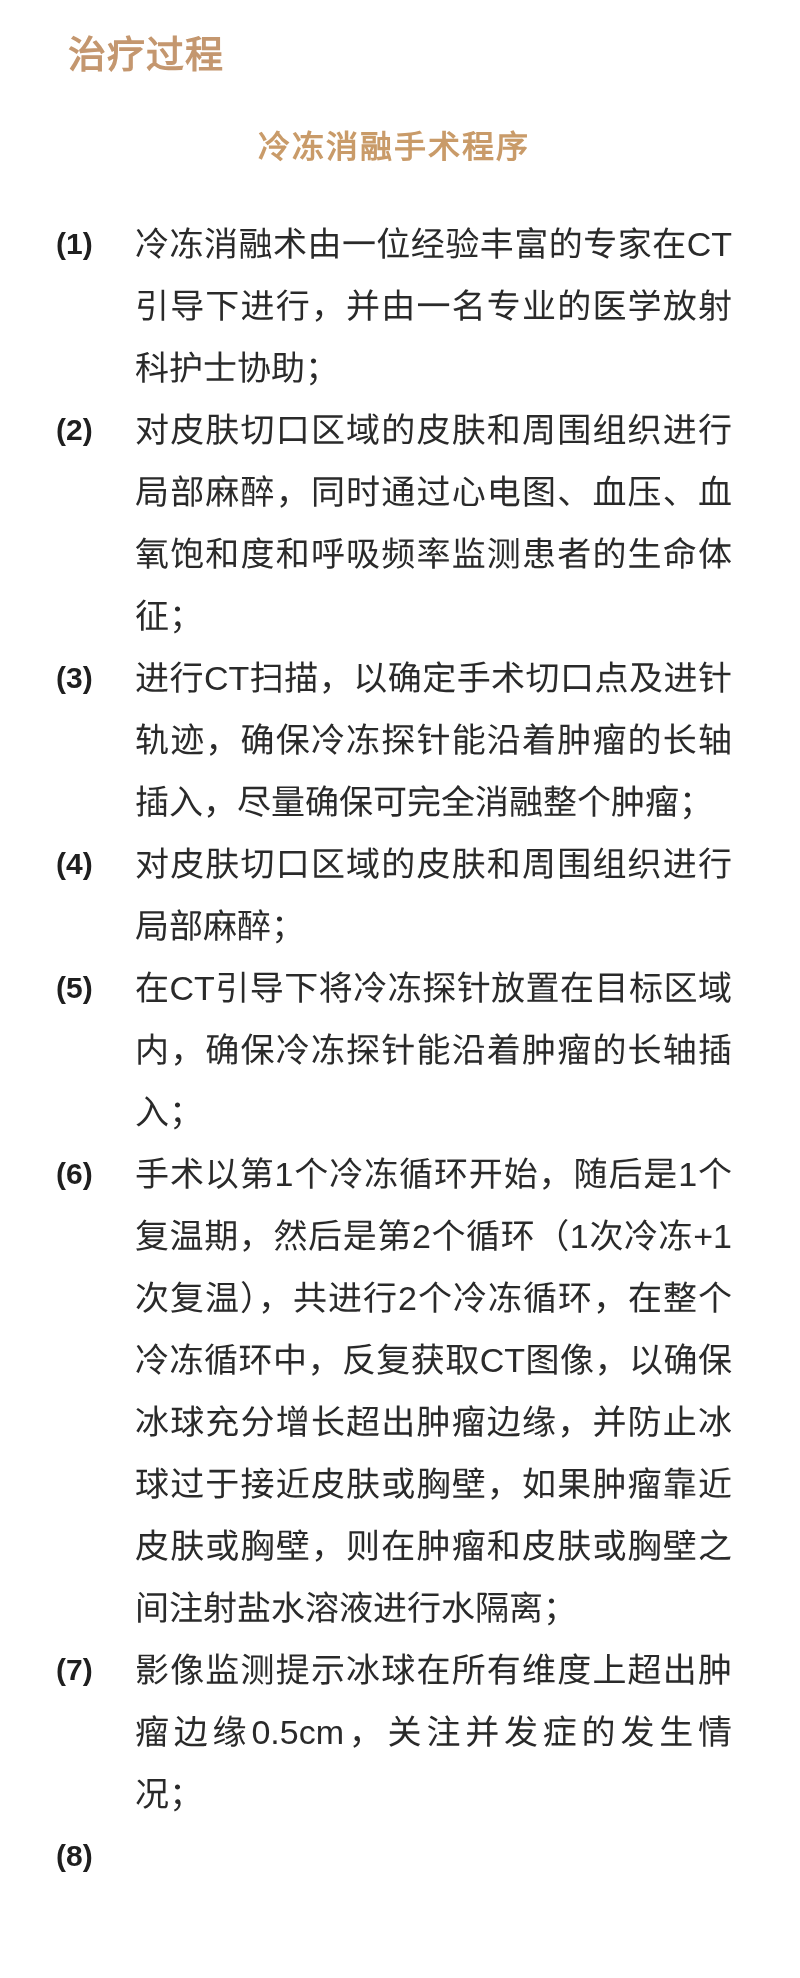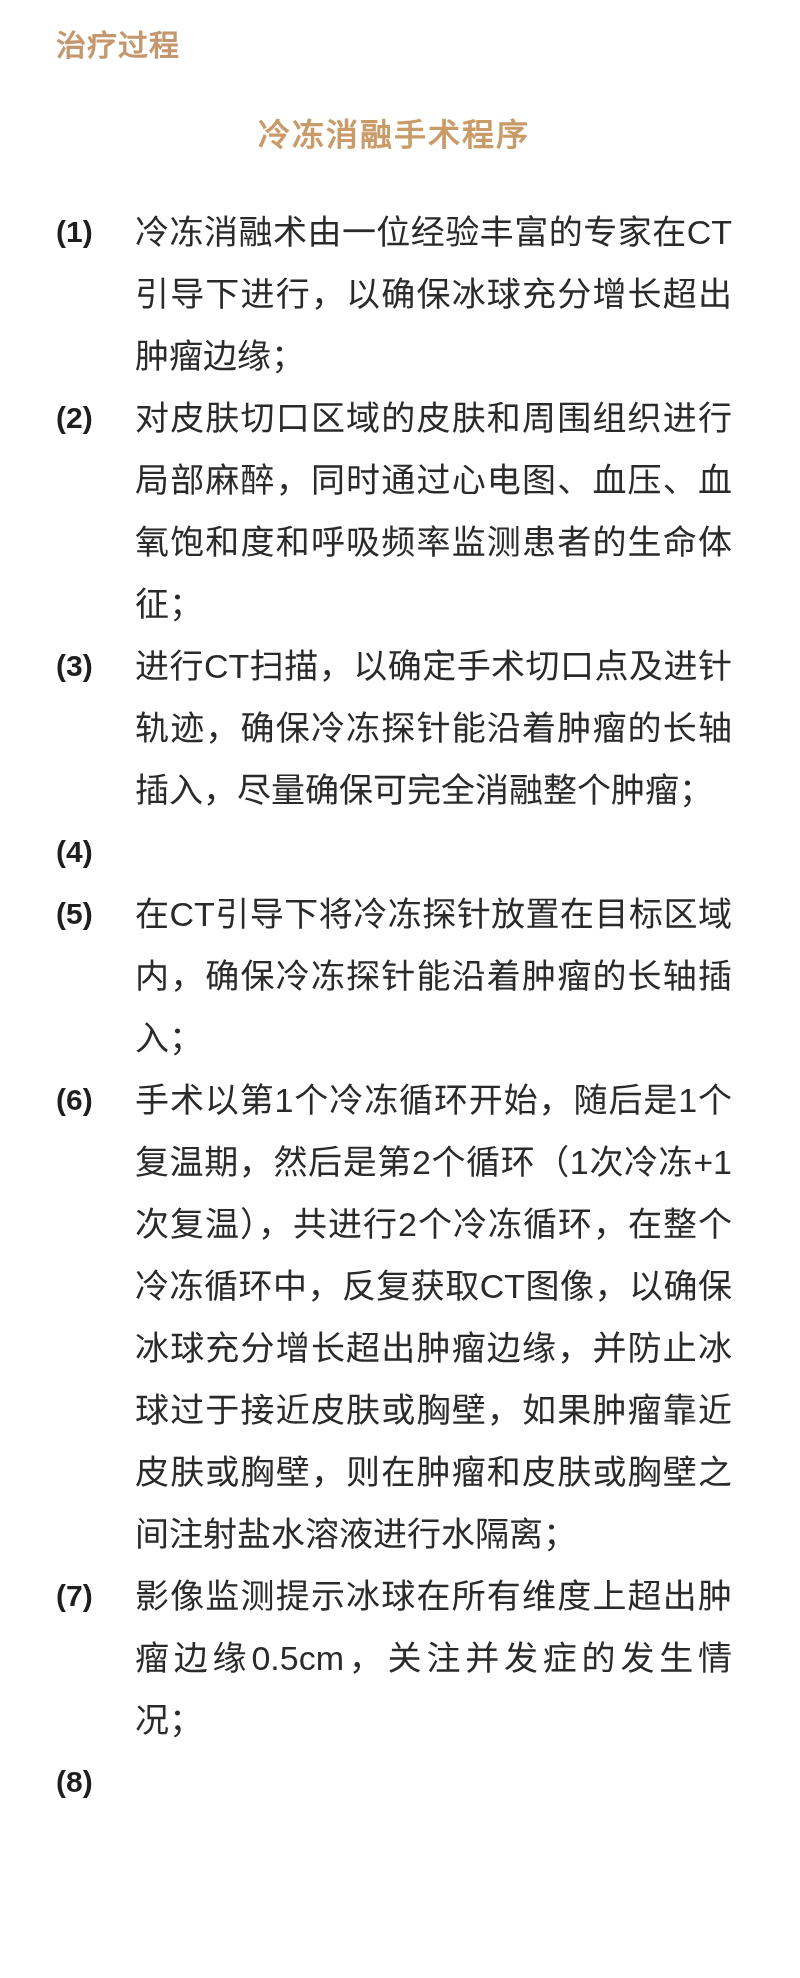--- a/index.html
+++ b/index.html
@@ -10,23 +10,23 @@
   .page {
     position: relative;
     width: 800px;
     min-height: 1978px;
     box-sizing: border-box;
     background: var(--bg, #ffffff);
     padding: 22px 68px 41px 56px;
     font-family: "Liberation Sans", "DejaVu Sans", sans-serif;
   }
   .title {
-    margin: 0;
-    font-family: Liberation Serif, serif;
-    font-size: 30px;
+    margin: 12px;
+    font-family: Liberation Mono, monospace;
+    font-size: 38px;
     line-height: 48px;
     font-weight: 600;
     letter-spacing: 1px;
     color: var(--accent-title, #c4976f);
   }
   .subtitle {
     margin: 43px 0 0 0;
     font-size: 32px;
     line-height: 44px;
     font-weight: 700;
@@ -64,35 +64,36 @@
 <body>
 
 <div class="page" style="--bg: #ffffff; --accent-title: #c4976f; --accent-subtitle: #c99b69; --body-text: #2a2a2a; --number-text: #1f1f1f;">
   <h1 class="title">治疗过程</h1>
 
   <h2 class="subtitle">冷冻消融手术程序</h2>
 
   <ol class="list" id="procedure-list">
   <li class="item">
     <span class="num">(1)</span>
-    <span class="text">冷冻消融术由一位经验丰富的专家在CT引导下进行，以确保冰球充分增长超出肿瘤边缘；</span>
+    <span class="text">冷冻消融术由一位经验丰富的专家在CT引导下进行，并由一名专业的医学放射科护士协助；</span>
   </li>
 
   <li class="item">
     <span class="num">(2)</span>
     <span class="text">对皮肤切口区域的皮肤和周围组织进行局部麻醉，同时通过心电图、血压、血氧饱和度和呼吸频率监测患者的生命体征；</span>
   </li>
 
   <li class="item">
     <span class="num">(3)</span>
     <span class="text">进行CT扫描，以确定手术切口点及进针轨迹，确保冷冻探针能沿着肿瘤的长轴插入，尽量确保可完全消融整个肿瘤；</span>
   </li>
 
   <li class="item">
     <span class="num">(4)</span>
+    <span class="text">对皮肤切口区域的皮肤和周围组织进行局部麻醉；</span>
   </li>
 
   <li class="item">
     <span class="num">(5)</span>
     <span class="text">在CT引导下将冷冻探针放置在目标区域内，确保冷冻探针能沿着肿瘤的长轴插入；</span>
   </li>
 
   <li class="item">
     <span class="num">(6)</span>
     <span class="text">手术以第1个冷冻循环开始，随后是1个复温期，然后是第2个循环（1次冷冻+1次复温），共进行2个冷冻循环，在整个冷冻循环中，反复获取CT图像，以确保冰球充分增长超出肿瘤边缘，并防止冰球过于接近皮肤或胸壁，如果肿瘤靠近皮肤或胸壁，则在肿瘤和皮肤或胸壁之间注射盐水溶液进行水隔离；</span>

